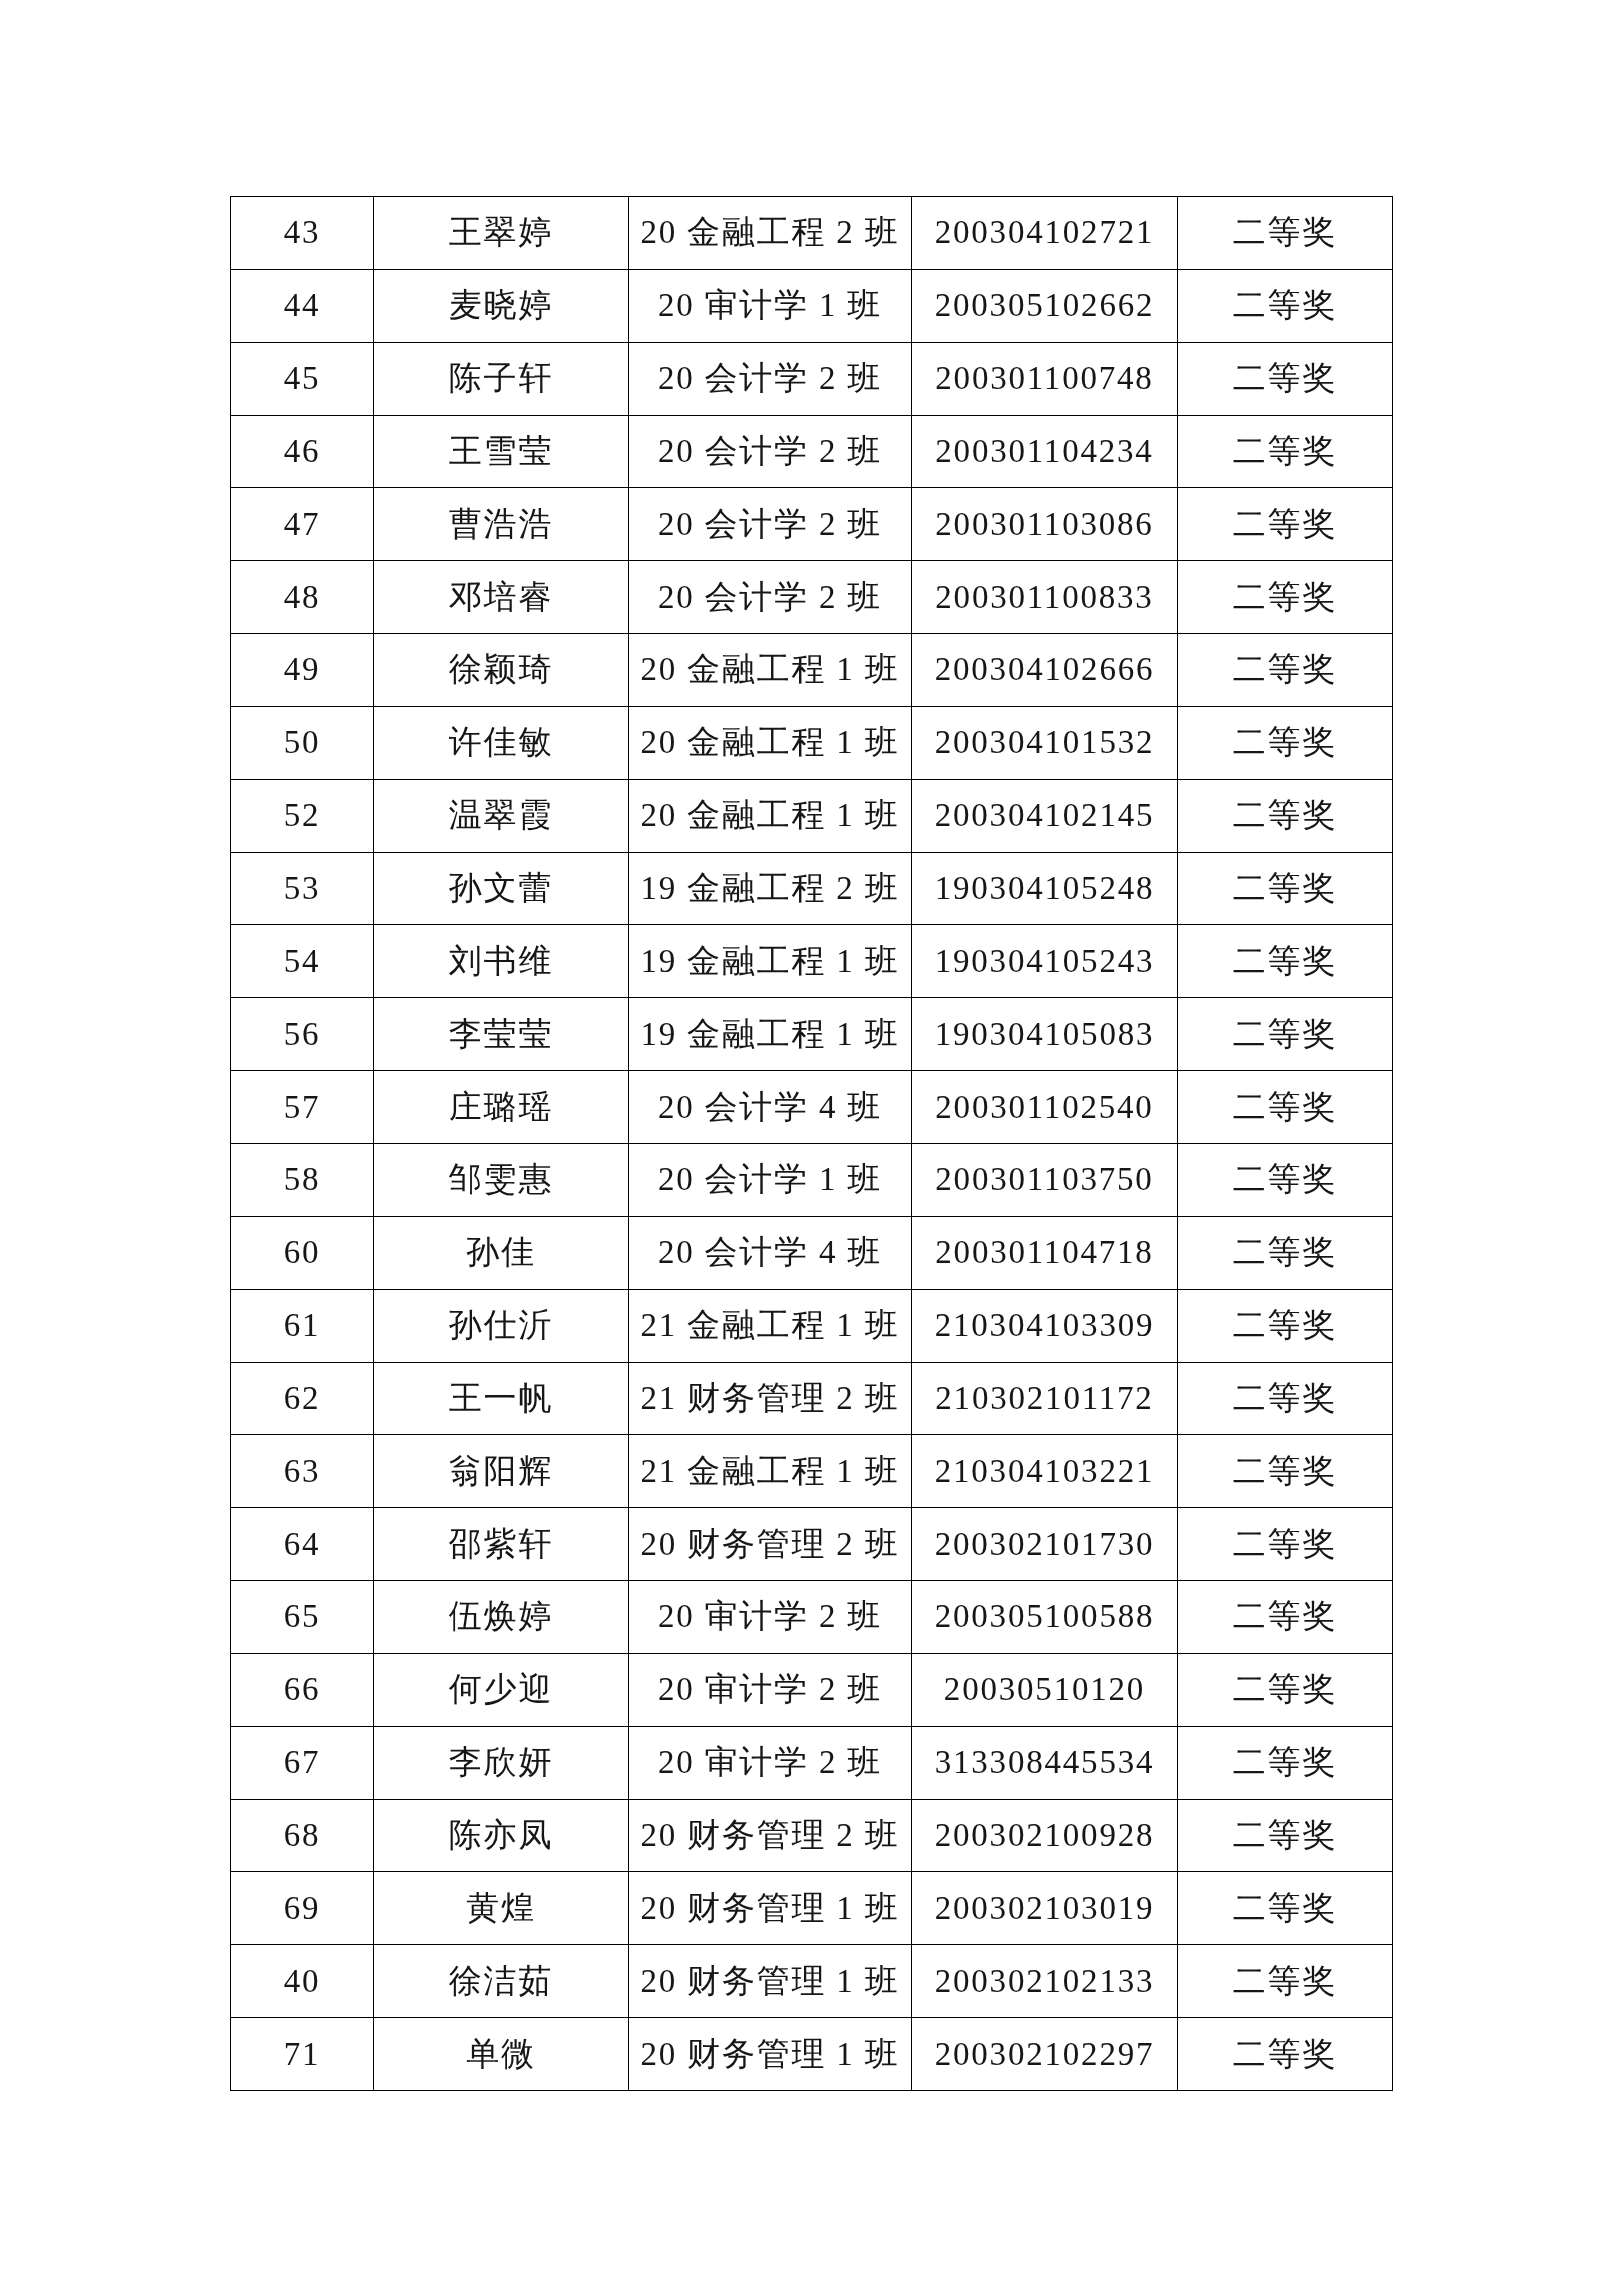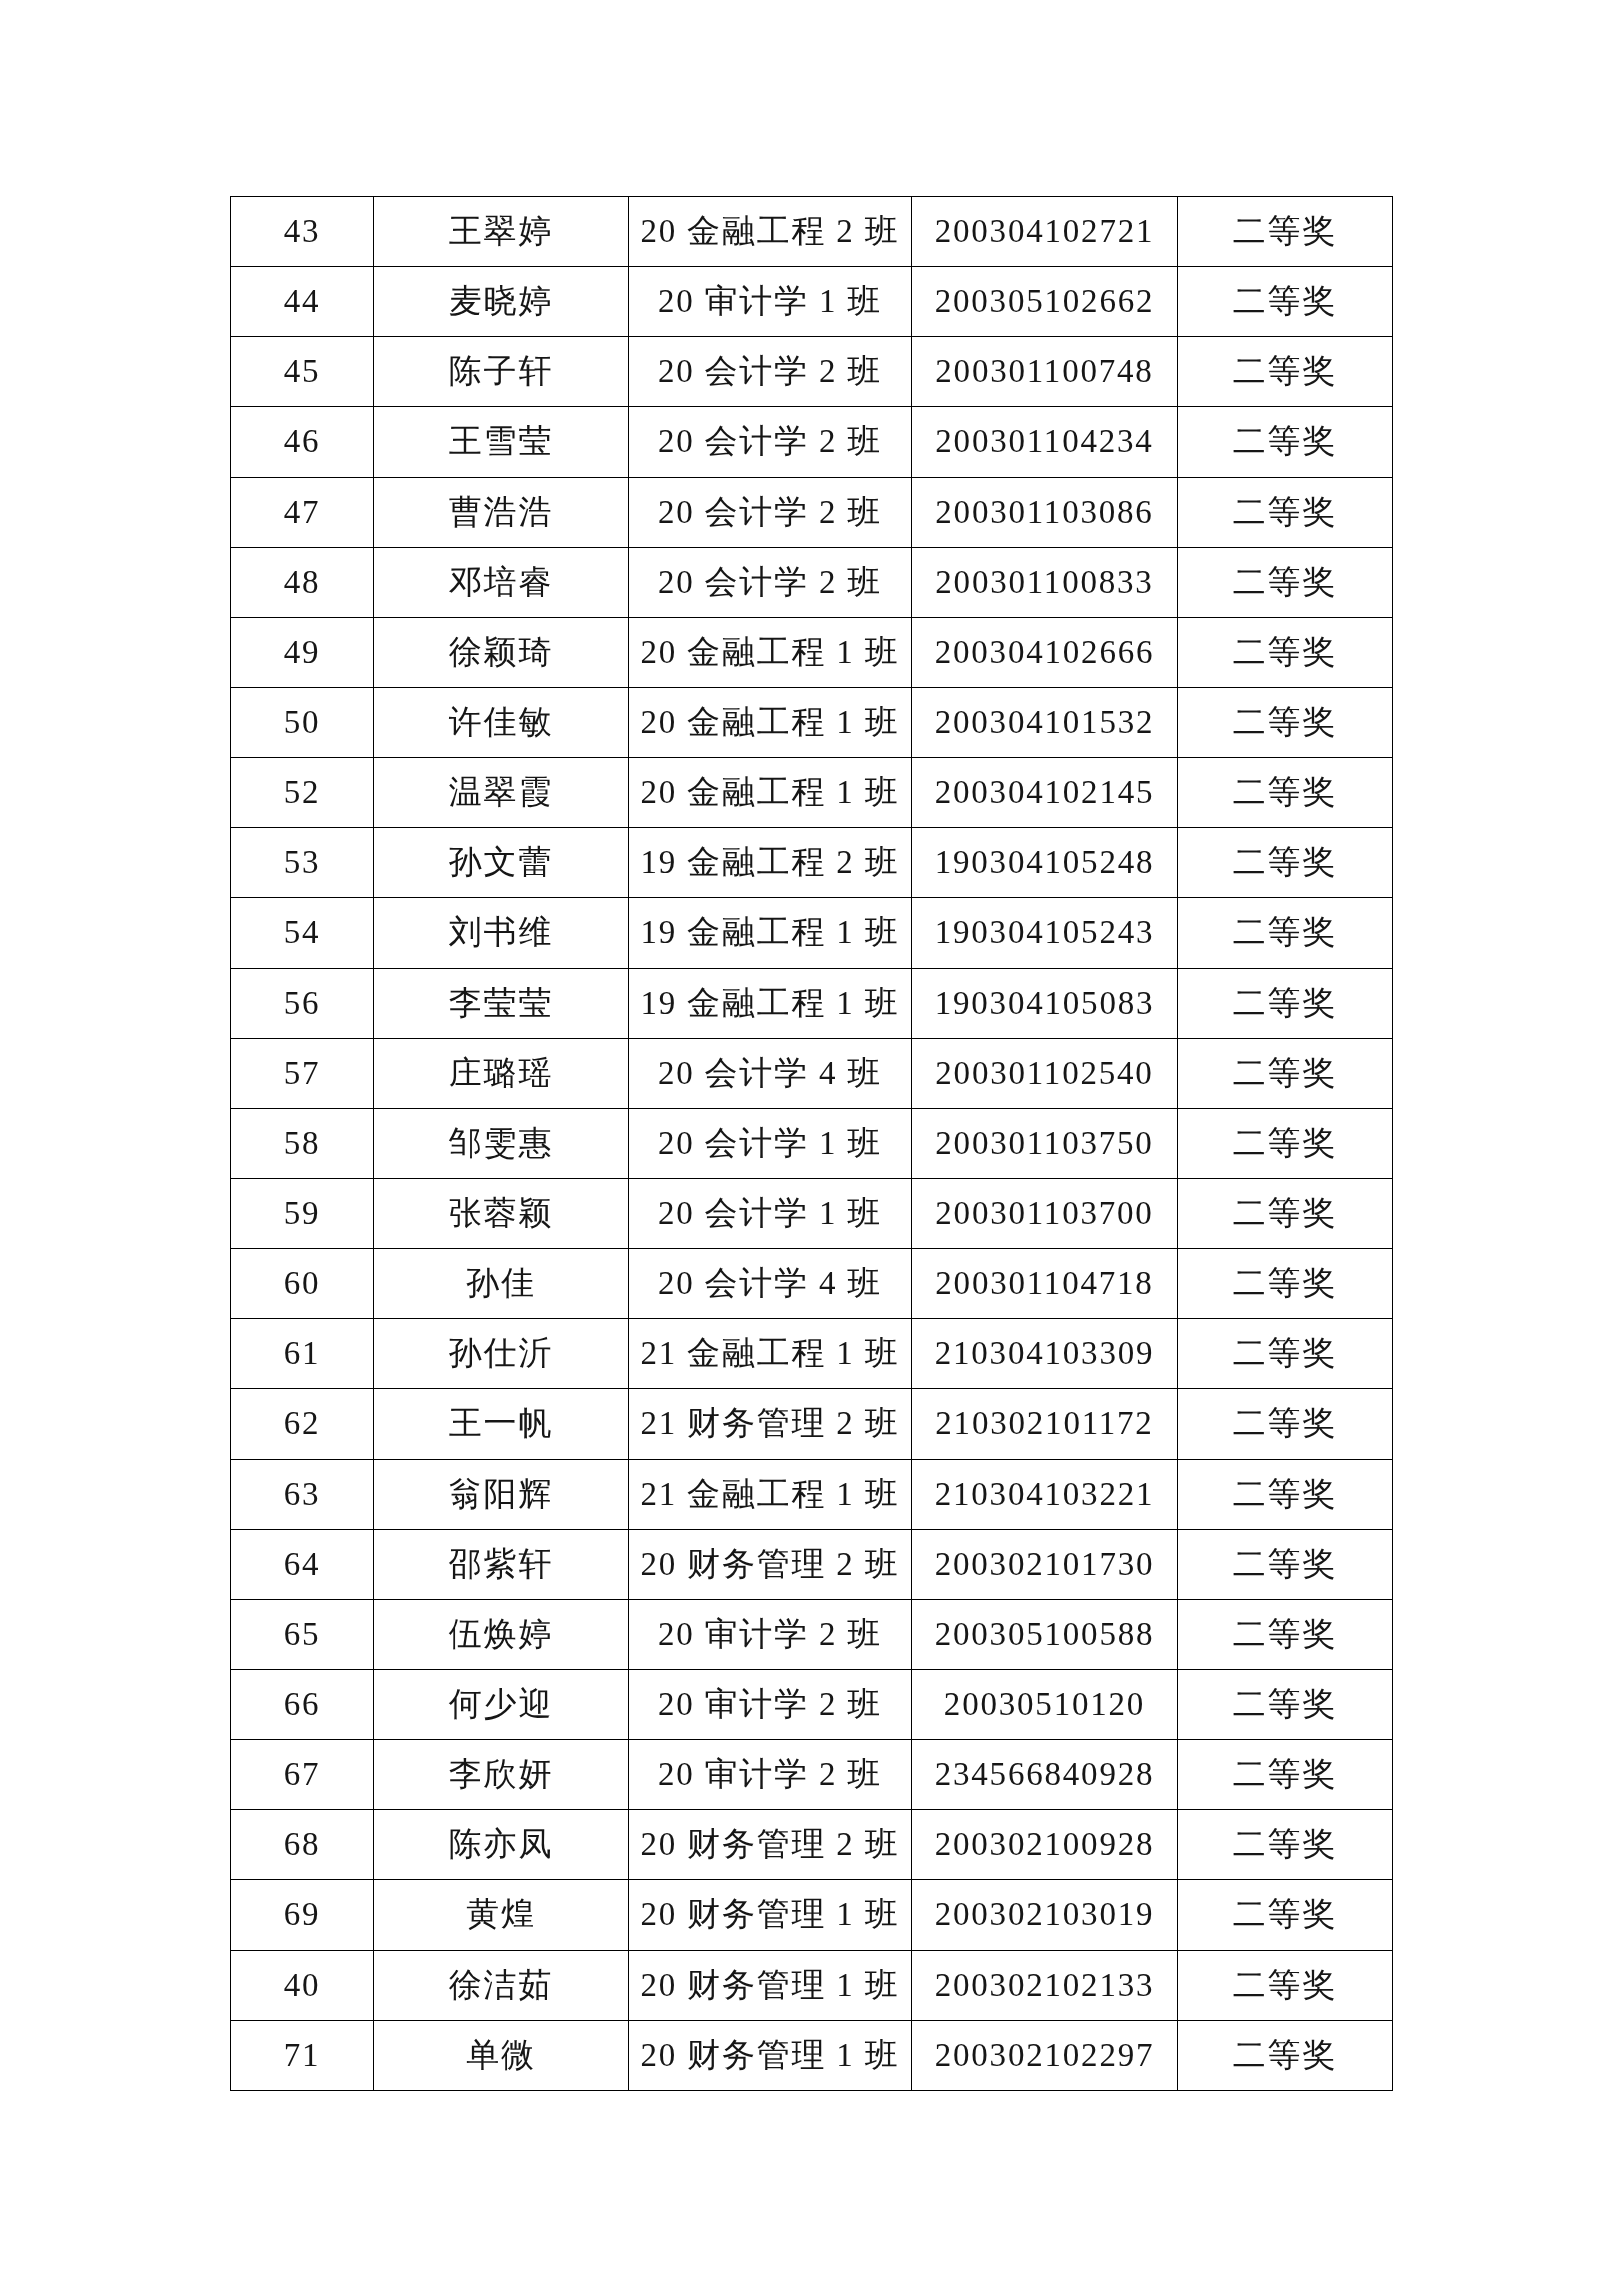--- a/index.html
+++ b/index.html
@@ -163,27 +163,20 @@
     </tr>
 
     <tr>
       <td class="num">58</td>
       <td>邹雯惠</td>
       <td>20 会计学 1 班</td>
       <td class="num">200301103750</td>
       <td>二等奖</td>
     </tr>
 
-    <tr>
-      <td class="num">59</td>
-      <td>张蓉颖</td>
-      <td>20 会计学 1 班</td>
-      <td class="num">200301103700</td>
-      <td>二等奖</td>
-    </tr>
 
     <tr>
       <td class="num">60</td>
       <td>孙佳</td>
       <td>20 会计学 4 班</td>
       <td class="num">200301104718</td>
       <td>二等奖</td>
     </tr>
 
     <tr>
@@ -231,21 +224,21 @@
       <td>何少迎</td>
       <td>20 审计学 2 班</td>
       <td class="num">20030510120</td>
       <td>二等奖</td>
     </tr>
 
     <tr>
       <td class="num">67</td>
       <td>李欣妍</td>
       <td>20 审计学 2 班</td>
-      <td class="num">234566840928</td>
+      <td class="num">313308445534</td>
       <td>二等奖</td>
     </tr>
 
     <tr>
       <td class="num">68</td>
       <td>陈亦凤</td>
       <td>20 财务管理 2 班</td>
       <td class="num">200302100928</td>
       <td>二等奖</td>
     </tr>

